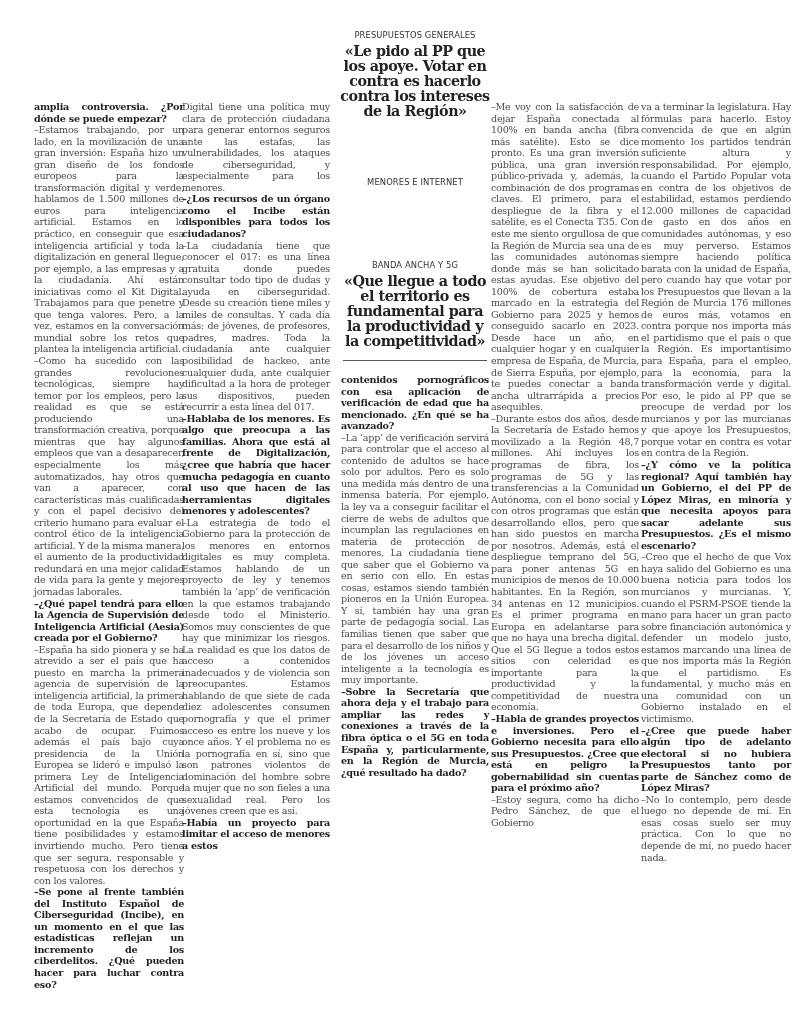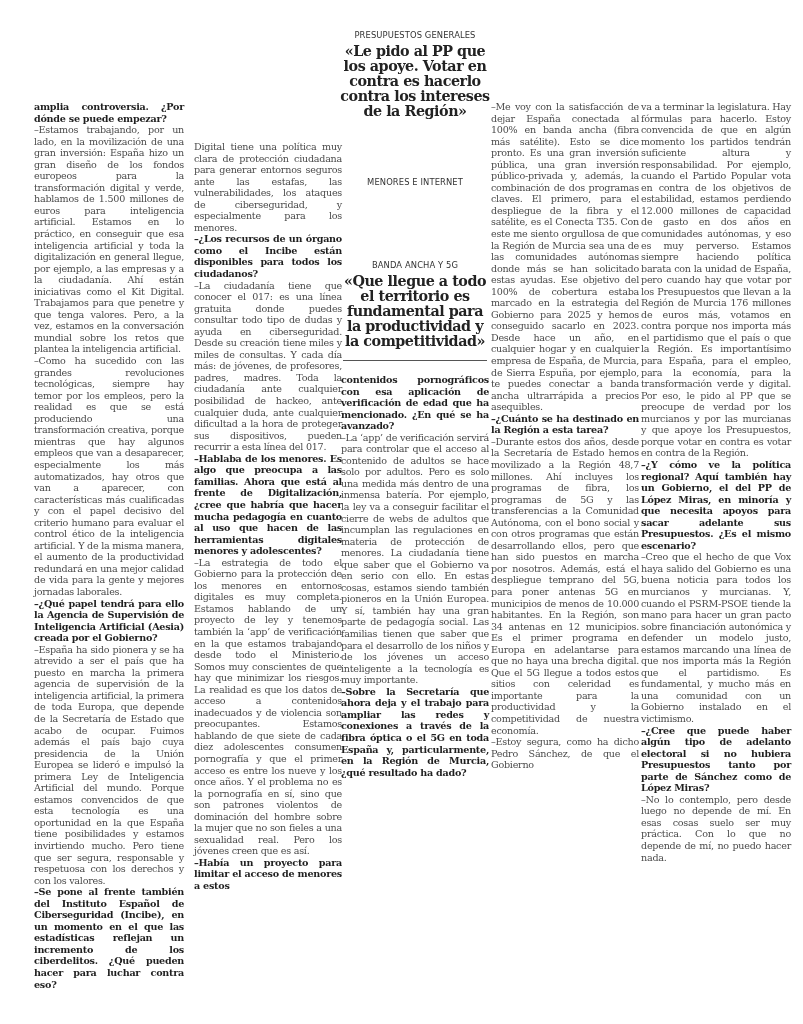--- a/index.html
+++ b/index.html
@@ -4,21 +4,21 @@
 <style>
   html, body { margin:0; padding:0; background:#ffffff; }
   body { width:803px; height:1024px; position:relative; overflow:hidden;
          font-family:"DejaVu Serif", serif; color:#3a3a3a; }
   .col { position:absolute; top:101px; font-size:9.6px; line-height:11.55px;
          letter-spacing:-0.25px; text-align:justify; hyphens:manual; }
   .col p { margin:0; }
   .q { font-weight:bold; color:#1f1f1f; }
   .a { color:#4a4a4a; }
   #c1 { left:34px;  width:150px; }
-  #c2 { left:194px; width:148px;margin-top:40px; }
+  #c2 { left:182px; width:148px; }
   #c3 { left:341px; width:148px; top:374px; }
   #c4 { left:491px; width:148px; }
   #c5 { left:641px; width:150px; }
   .pq { position:absolute; left:338px; width:154px; text-align:center; }
   .kicker { font-family:"DejaVu Sans", sans-serif; font-size:8.4px; letter-spacing:0.1px;
             color:#333; margin:0 0 4px 0; }
   .quote { font-family:"DejaVu Serif", serif; font-weight:bold; color:#222;
            font-size:14.3px; line-height:15px; letter-spacing:-0.45px; margin:0; }
   #pq1 { top:30px; }
   #pq2 { top:133px;margin-top:44px; }
@@ -57,22 +57,22 @@
     <p class="a">–La estrategia de todo el Gobierno para la protección de los menores en entornos digitales es muy completa. Estamos hablando de un proyecto de ley y tenemos también la ‘app’ de verificación en la que estamos trabajando desde todo el Ministerio. Somos muy conscientes de que hay que minimizar los riesgos. La realidad es que los datos de acceso a contenidos inadecuados y de violencia son preocupantes. Estamos hablando de que siete de cada diez adolescentes consumen pornografía y que el primer acceso es entre los nueve y los once años. Y el problema no es la pornografía en sí, sino que son patrones violentos de dominación del hombre sobre la mujer que no son fieles a una sexualidad real. Pero los jóvenes creen que es así.</p>
     <p class="q">–Había un proyecto para limitar el acceso de menores a estos</p>
   </div>
 <div class="col" id="c3">
     <p class="q">contenidos pornográficos con esa aplicación de verificación de edad que ha mencionado. ¿En qué se ha avanzado?</p>
     <p class="a">–La ‘app’ de verificación servirá para controlar que el acceso al contenido de adultos se hace solo por adultos. Pero es solo una medida más dentro de una inmensa batería. Por ejemplo, la ley va a conseguir facilitar el cierre de webs de adultos que incumplan las regulaciones en materia de protección de menores. La ciudadanía tiene que saber que el Gobierno va en serio con ello. En estas cosas, estamos siendo también pioneros en la Unión Europea. Y sí, también hay una gran parte de pedagogía social. Las familias tienen que saber que para el desarrollo de los niños y de los jóvenes un acceso inteligente a la tecnología es muy importante.</p>
     <p class="q">–Sobre la Secretaría que ahora deja y el trabajo para ampliar las redes y conexiones a través de la fibra óptica o el 5G en toda España y, particularmente, en la Región de Murcia, ¿qué resultado ha dado?</p>
   </div>
 <div class="col" id="c4">
     <p class="a">–Me voy con la satisfacción de dejar España conectada al 100% en banda ancha (fibra más satélite). Esto se dice pronto. Es una gran inversión pública, una gran inversión público-privada y, además, la combinación de dos programas claves. El primero, para el despliegue de la fibra y el satélite, es el Conecta T35. Con este me siento orgullosa de que la Región de Murcia sea una de las comunidades autónomas donde más se han solicitado estas ayudas. Ese objetivo del 100% de cobertura estaba marcado en la estrategia del Gobierno para 2025 y hemos conseguido sacarlo en 2023. Desde hace un año, en cualquier hogar y en cualquier empresa de España, de Murcia, de Sierra Espuña, por ejemplo, te puedes conectar a banda ancha ultrarrápida a precios asequibles.</p>
-    <p class="q">–¿Cuánto se ha destinado en la Región a esta tarea?</p>
     <p class="a">–Durante estos dos años, desde la Secretaría de Estado hemos movilizado a la Región 48,7 millones. Ahí incluyes los programas de fibra, los programas de 5G y las transferencias a la Comunidad Autónoma, con el bono social y con otros programas que están desarrollando ellos, pero que han sido puestos en marcha por nosotros. Además, está el despliegue temprano del 5G, para poner antenas 5G en municipios de menos de 10.000 habitantes. En la Región, son 34 antenas en 12 municipios. Es el primer programa en Europa en adelantarse para que no haya una brecha digital. Que el 5G llegue a todos estos sitios con celeridad es importante para la productividad y la competitividad de nuestra economía.</p>
+    <p class="q">–Habla de grandes proyectos e inversiones. Pero el Gobierno necesita para ello sus Presupuestos. ¿Cree que está en peligro la gobernabilidad sin cuentas para el próximo año?</p>
     <p class="a">–Estoy segura, como ha dicho Pedro Sánchez, de que el Gobierno</p>
   </div>
 <div class="col" id="c5">
     <p class="a">va a terminar la legislatura. Hay fórmulas para hacerlo. Estoy convencida de que en algún momento los partidos tendrán suficiente altura y responsabilidad. Por ejemplo, cuando el Partido Popular vota en contra de los objetivos de estabilidad, estamos perdiendo 12.000 millones de capacidad de gasto en dos años en comunidades autónomas, y eso es muy perverso. Estamos siempre haciendo política barata con la unidad de España, pero cuando hay que votar por los Presupuestos que llevan a la Región de Murcia 176 millones de euros más, votamos en contra porque nos importa más el partidismo que el país o que la Región. Es importantísimo para España, para el empleo, para la economía, para la transformación verde y digital. Por eso, le pido al PP que se preocupe de verdad por los murcianos y por las murcianas y que apoye los Presupuestos, porque votar en contra es votar en contra de la Región.</p>
     <p class="q">–¿Y cómo ve la política regional? Aquí también hay un Gobierno, el del PP de López Miras, en minoría y que necesita apoyos para sacar adelante sus Presupuestos. ¿Es el mismo escenario?</p>
     <p class="a">–Creo que el hecho de que Vox haya salido del Gobierno es una buena noticia para todos los murcianos y murcianas. Y, cuando el PSRM-PSOE tiende la mano para hacer un gran pacto sobre financiación autonómica y defender un modelo justo, estamos marcando una línea de que nos importa más la Región que el partidismo. Es fundamental, y mucho más en una comunidad con un Gobierno instalado en el victimismo.</p>
     <p class="q">–¿Cree que puede haber algún tipo de adelanto electoral si no hubiera Presupuestos tanto por parte de Sánchez como de López Miras?</p>
     <p class="a">–No lo contemplo, pero desde luego no depende de mí. En esas cosas suelo ser muy práctica. Con lo que no depende de mí, no puedo hacer nada.</p>
   </div>
 

